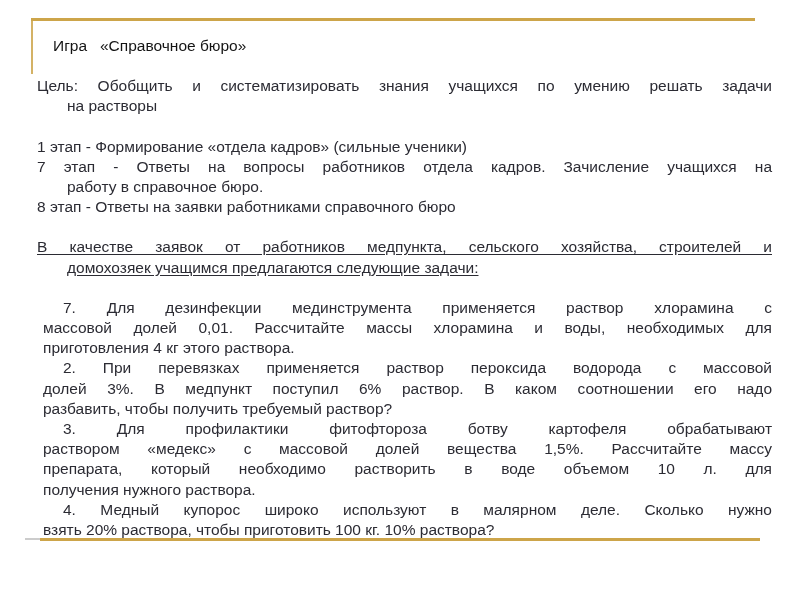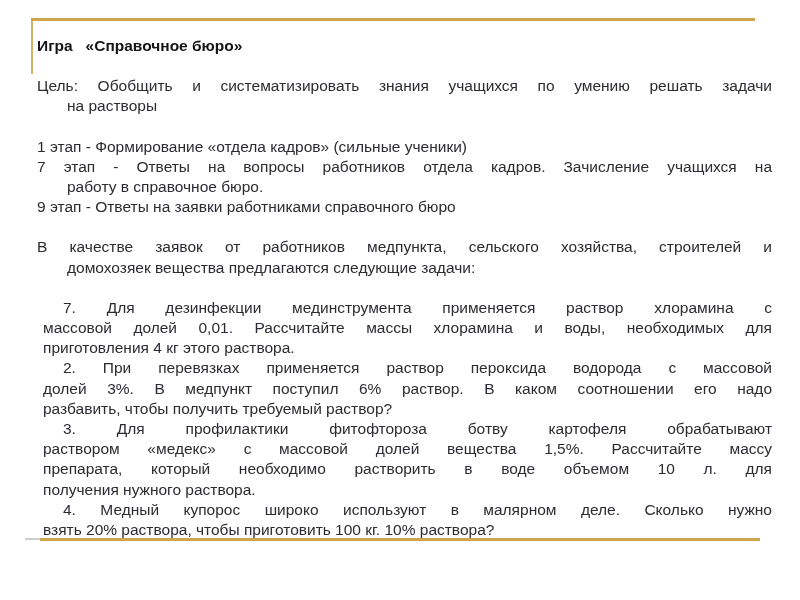--- a/index.html
+++ b/index.html
@@ -32,34 +32,34 @@
     position:absolute;left:25px;top:538px;width:16px;height:2px;
     background:#cccccc;
   }
   
   .content{
     position:absolute;left:37px;top:36px;width:735px;
     color:var(--body-text);
     font-size:15.5px;line-height:20.2px;
   }
   .title{
-    font-weight:bold;color:var(--title-text);
+    font-weight:normal;color:var(--title-text);
     white-space:pre;
-    margin:0 0 20px 0;
+    margin:0 0 20px 16px;
   }
   .para{margin:0;}
   .para.gap{margin-top:20px;}
   .line{
     text-align:justify;text-align-last:justify;text-justify:inter-word;
   }
   .line.last{text-align-last:left;}
   .p-hanging .line:not(.first){margin-left:30px;}
   .p-task{margin-left:6px;}
   .p-task .line.first{margin-left:20px;}
-  .underlined .line{text-underline-offset:2px;}
+  .underlined .line{text-decoration:underline;text-underline-offset:2px;}
 </style>
 </head>
 <body>
 
 <div class="slide">
   <div class="top-line"></div>
   <div class="left-line"></div>
   <div class="bottom-line-stub"></div>
   <div class="bottom-line"></div>
 
@@ -71,25 +71,25 @@
           <div class="line last">на растворы</div>
         </div>
         <div class="para p-hanging gap">
           <div class="line first last">1 этап - Формирование «отдела кадров» (сильные ученики)</div>
         </div>
         <div class="para p-hanging">
           <div class="line first">7 этап - Ответы на вопросы работников отдела кадров. Зачисление учащихся на</div>
           <div class="line last">работу в справочное бюро.</div>
         </div>
         <div class="para p-hanging">
-          <div class="line first last">9 этап - Ответы на заявки работниками справочного бюро</div>
+          <div class="line first last">8 этап - Ответы на заявки работниками справочного бюро</div>
         </div>
         <div class="para p-hanging underlined gap">
           <div class="line first">В качестве заявок от работников медпункта, сельского хозяйства, строителей и</div>
-          <div class="line last">домохозяек вещества предлагаются следующие задачи:</div>
+          <div class="line last">домохозяек учащимся предлагаются следующие задачи:</div>
         </div>
         <div class="para p-task gap">
           <div class="line first">7. Для дезинфекции мединструмента применяется раствор хлорамина с</div>
           <div class="line">массовой долей 0,01. Рассчитайте массы хлорамина и воды, необходимых для</div>
           <div class="line last">приготовления 4 кг этого раствора.</div>
         </div>
         <div class="para p-task">
           <div class="line first">2. При перевязках применяется раствор пероксида водорода с массовой</div>
           <div class="line">долей 3%. В медпункт поступил 6% раствор. В каком соотношении его надо</div>
           <div class="line last">разбавить, чтобы получить требуемый раствор?</div>

